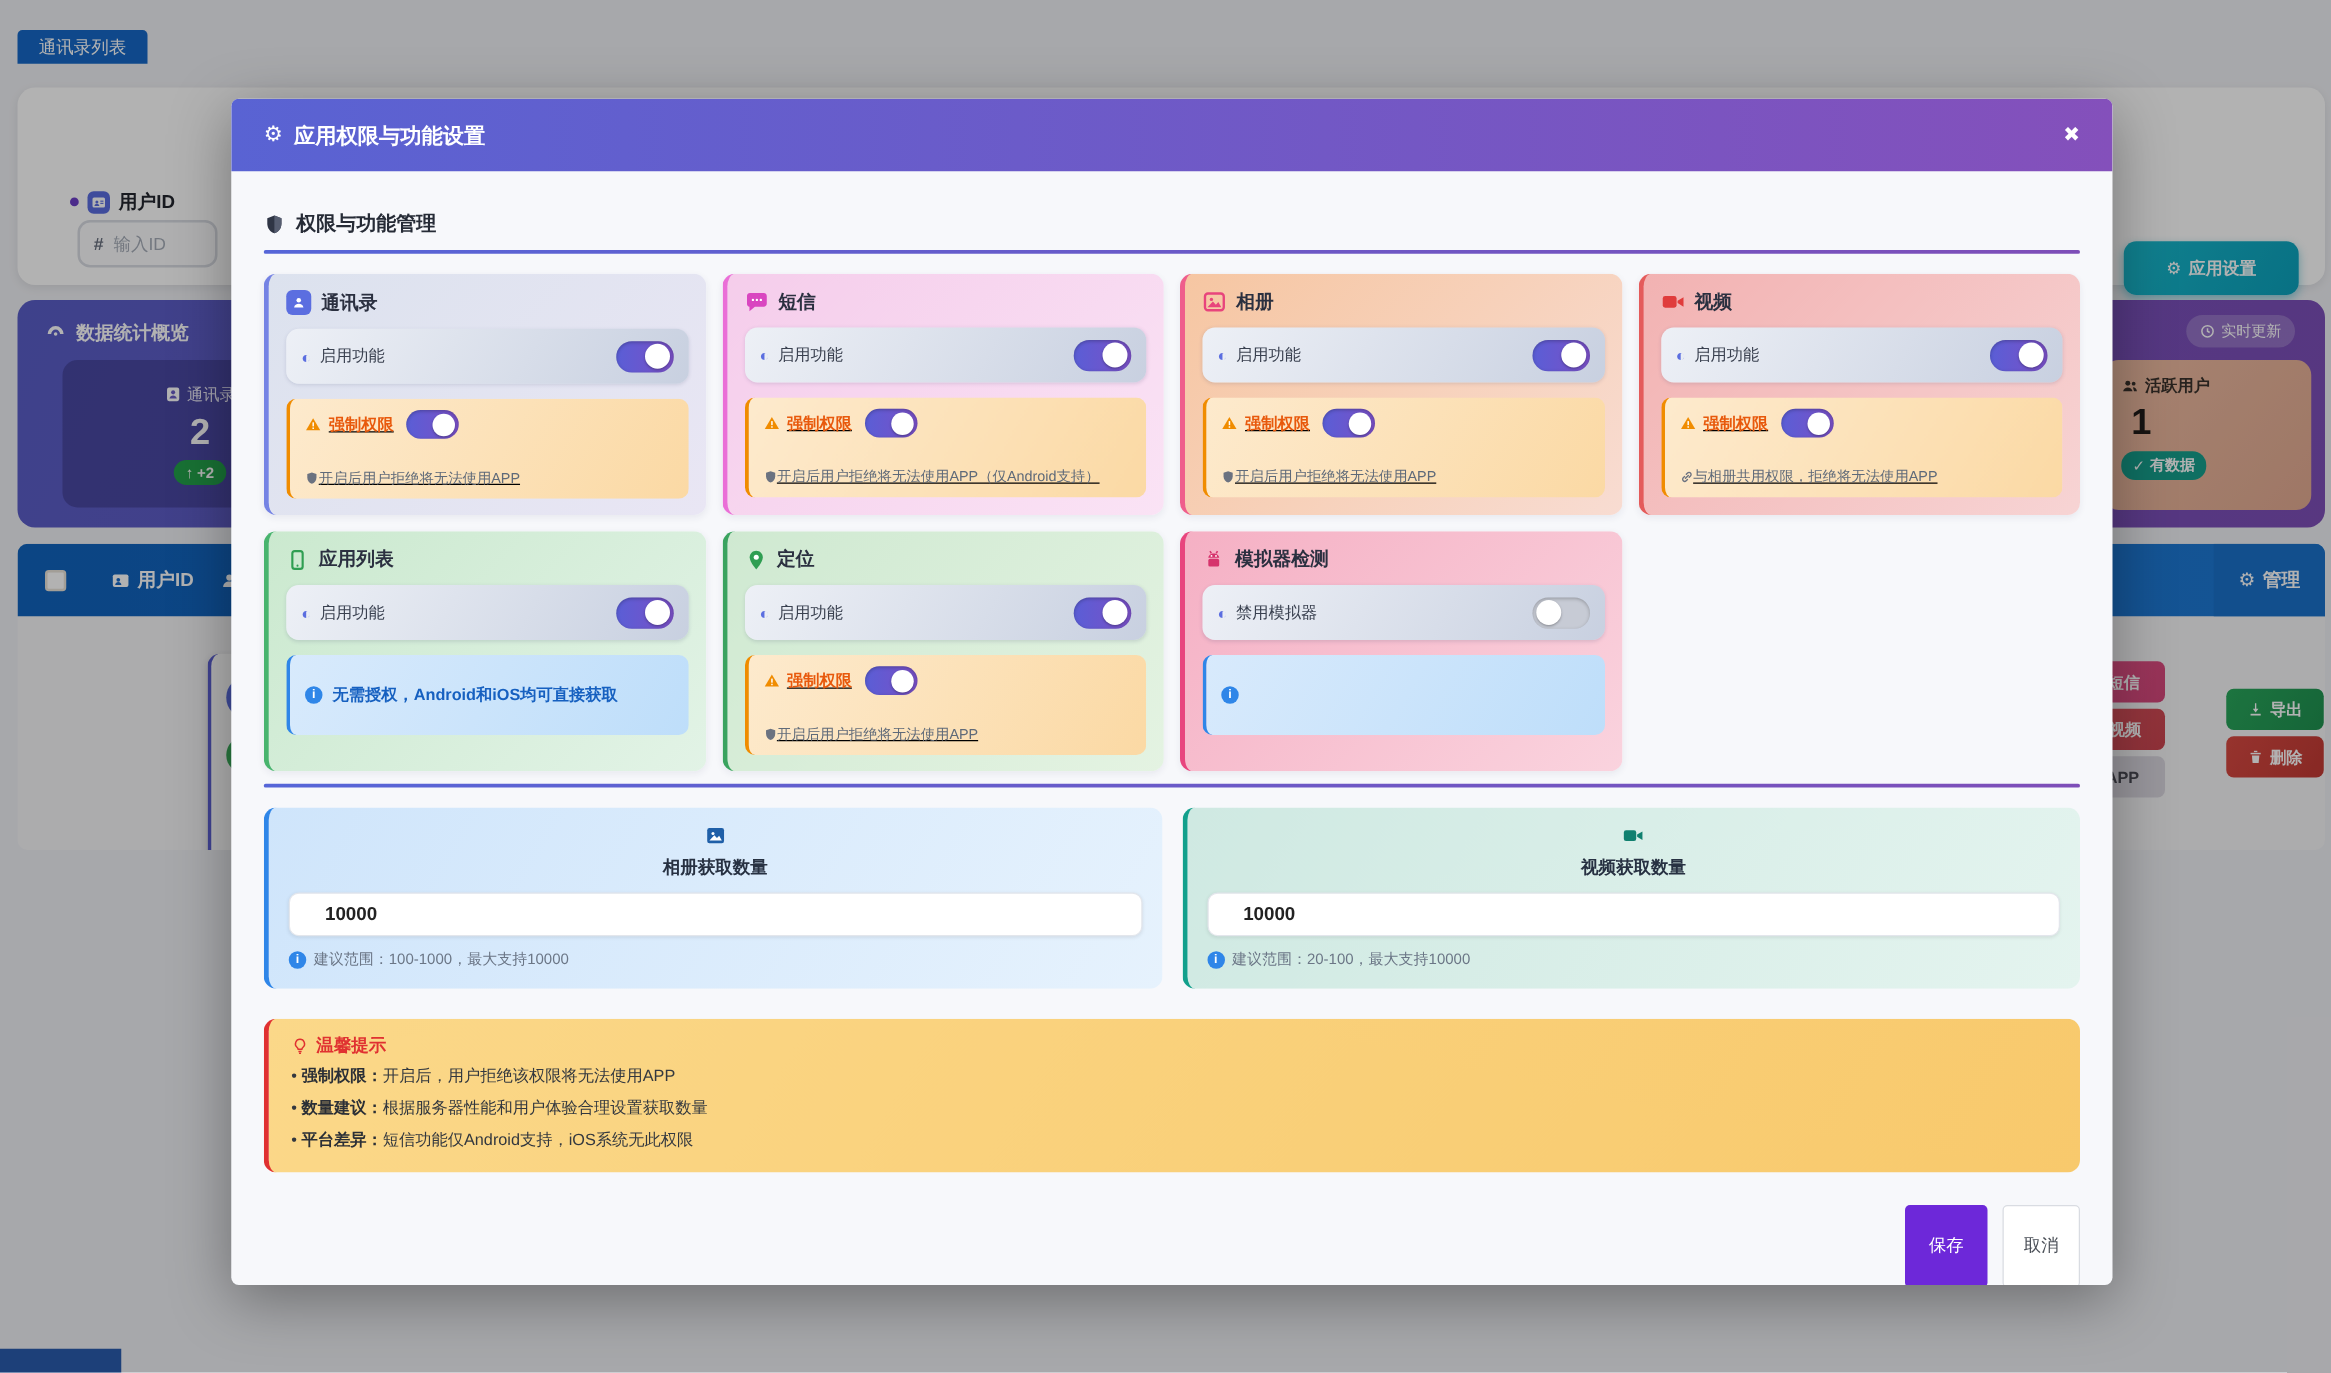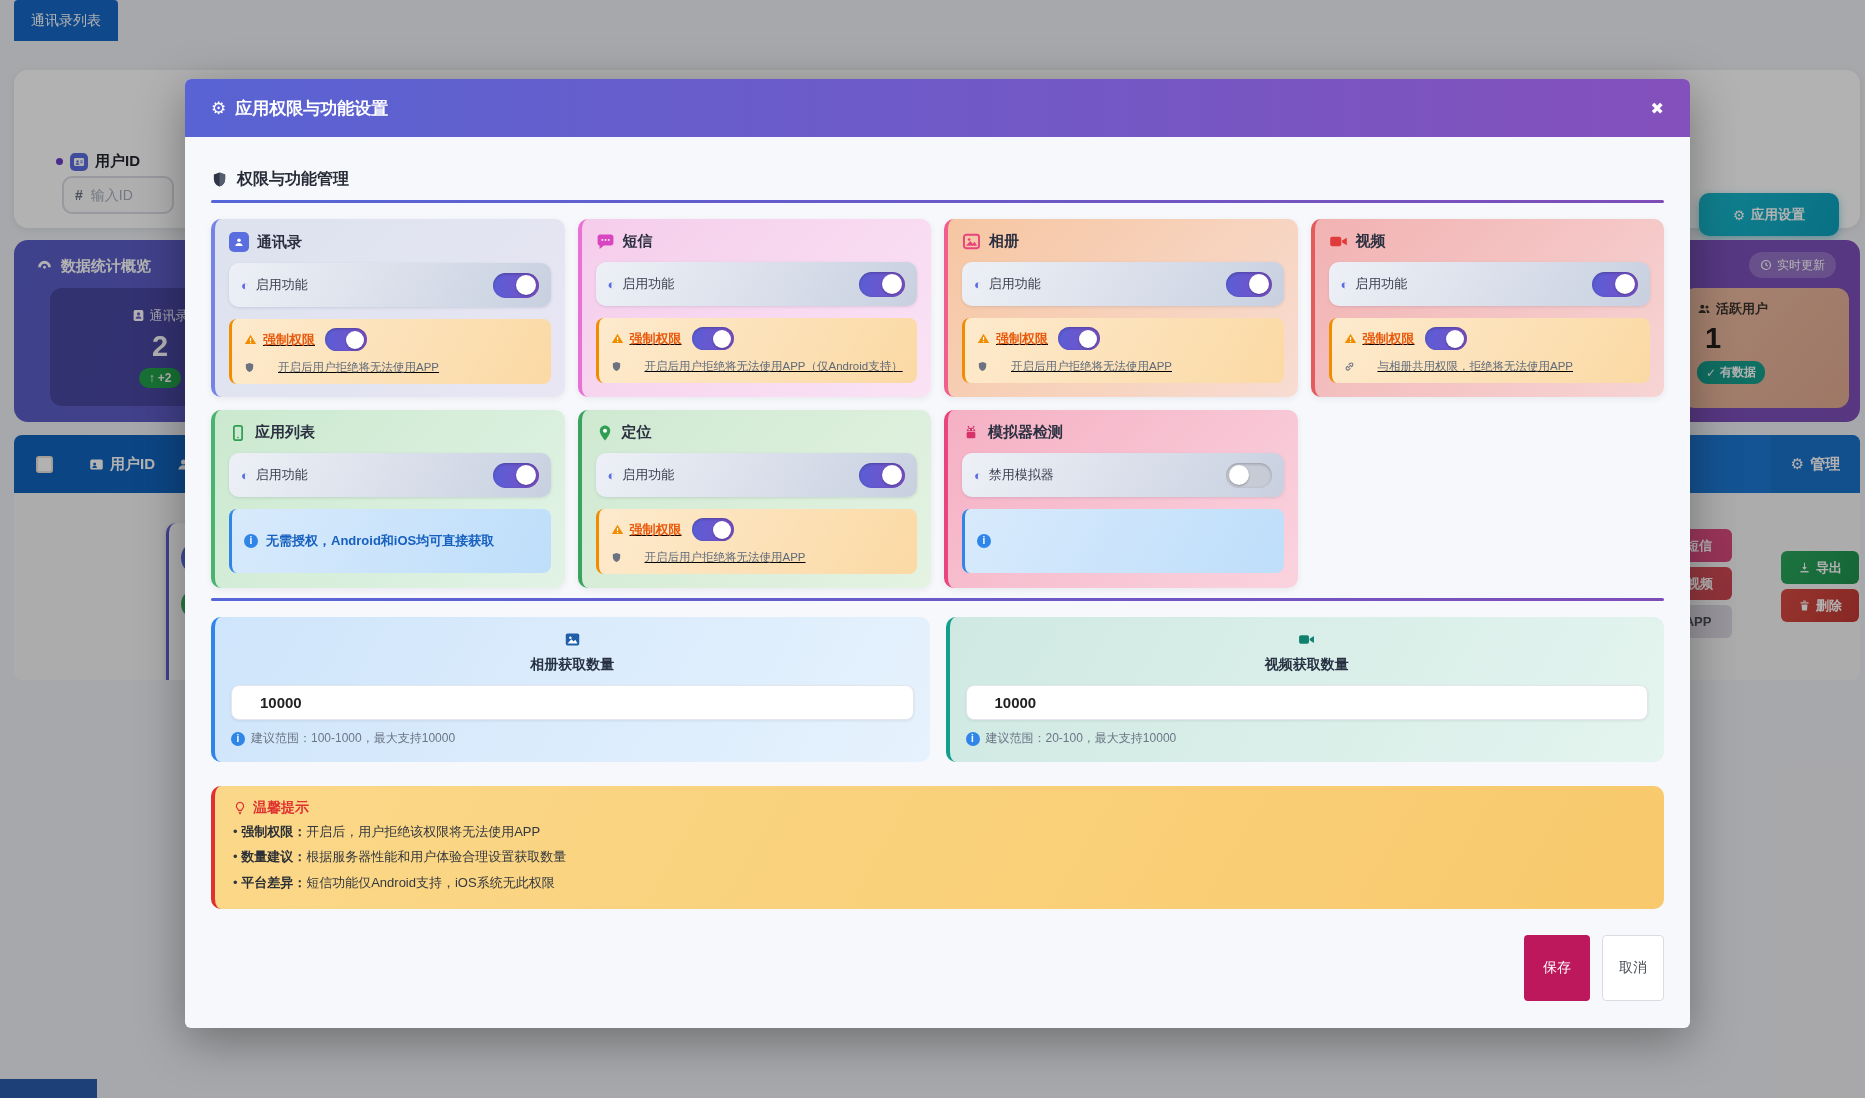--- a/index.html
+++ b/index.html
@@ -1,21 +1,21 @@
 <!DOCTYPE html>
 <html><head>
 <meta charset="utf-8">
 <style>
   * { margin:0; padding:0; box-sizing:border-box; }
   html,body { width:1865px; height:1098px; overflow:hidden;
     font-family:"Liberation Sans","DejaVu Sans",sans-serif; background:#f0f1f5; }
 
   
   .bg { position:absolute; inset:0; z-index:1; }
-  .tab { position:absolute; left:14px; top:0; width:104px; height:41px;
+  .tab { position:absolute; left:14px; top:24px; width:104px; height:27px;
     background:#1668c7; color:#fff; font-size:14px; display:flex; align-items:center;
     justify-content:center; border-radius:4px 4px 0 0; }
   .filter-card { position:absolute; left:14px; top:70px; width:1846px; height:158px;
     background:#ffffff; border-radius:14px; box-shadow:0 2px 8px rgba(0,0,0,.08); }
   .filter-label { position:absolute; left:42px; top:82px; display:flex; align-items:center;
     gap:7px; font-size:15px; font-weight:bold; color:#23262e; }
   .dot { width:7px; height:7px; border-radius:50%; background:#6d3fc8; }
   .id-input { position:absolute; left:48px; top:106px; width:112px; height:38px;
     border:2px solid #d8dbe2; border-radius:10px; background:#fbfbfd; display:flex;
     align-items:center; gap:8px; padding:0 11px; }
@@ -126,21 +126,21 @@
     background:#fff; border-radius:50%; box-shadow:0 1px 2px rgba(0,0,0,.3); }
   .toggle.off { background:#c7cbd5; }
   .toggle.off .knob { right:auto; left:3px; }
   .toggle.sm { width:42px; height:23px; }
   .toggle.sm .knob { width:18px; height:18px; top:2.5px; }
   .force-box { margin-top:12px; border-left:3px solid #f08c00; border-radius:8px;
     background:linear-gradient(120deg,#fdeacd,#fbd9a4); padding:9px 12px;text-decoration:underline; }
   .force-row { display:flex; align-items:center; gap:10px; }
   .force-label { color:#e8590c; font-weight:bold; font-size:13px; display:flex;
     align-items:center; gap:6px; }
-  .force-desc { margin-top:9px; font-size:11.5px; color:#5f6a79; display:flex; gap:23px;
+  .force-desc { margin-top:24px; font-size:11.5px; color:#5f6a79; display:flex; gap:0;
     align-items:center; }
   .info-box { margin-top:12px; border-left:3px solid #2f86e8; border-radius:8px;
     background:linear-gradient(120deg,#d8eafc,#bedefa); padding:11px 12px; font-size:13px;
     font-weight:bold; color:#1660c0; display:flex; gap:8px; align-items:center; min-height:64px;
     line-height:1.45; }
   .info-dot { min-width:14px; height:14px; border-radius:50%; background:#2f86e8; color:#fff;
     font-size:10px; font-weight:bold; display:inline-flex; align-items:center;
     justify-content:center; font-style:normal; }
 
   .limit-grid { display:grid; grid-template-columns:1fr 1fr; gap:16px; margin-top:14px; }
@@ -158,21 +158,21 @@
   .tips { margin-top:24px; border-left:4px solid #e03131; border-radius:10px;
     background:linear-gradient(120deg,#fbd889,#f8c96c); padding:13px 18px 14px; }
   .tips-title { color:#e03131; font-weight:bold; font-size:14px; display:flex; gap:6px;
     align-items:center; margin-bottom:2px; }
   .tips-item { font-size:13px; color:#33383f; line-height:1.95; }
   .tips-item::before { content:"• "; color:#33383f; }
   .tips-term { font-weight:bold; color:#2b2f36; }
 
   .modal-footer { display:flex; justify-content:flex-end; gap:12px; margin-top:26px;
     padding-right:0; }
-  .btn-save { background:#be185d; color:#fff; border:none; border-radius:4px;
+  .btn-save { background:#6d28d9; color:#fff; border:none; border-radius:4px;
     padding:24px 19px; font-size:14px; cursor:pointer; font-family:inherit; }
   .btn-cancel { background:#fff; color:#4a4f57; border:1px solid #d9dce2; border-radius:4px;
     padding:8px 16px; font-size:14px; cursor:pointer; font-family:inherit; }
 
   svg { display:block; }
 </style>
 </head>
 <body>
 
 <div class="bg">

